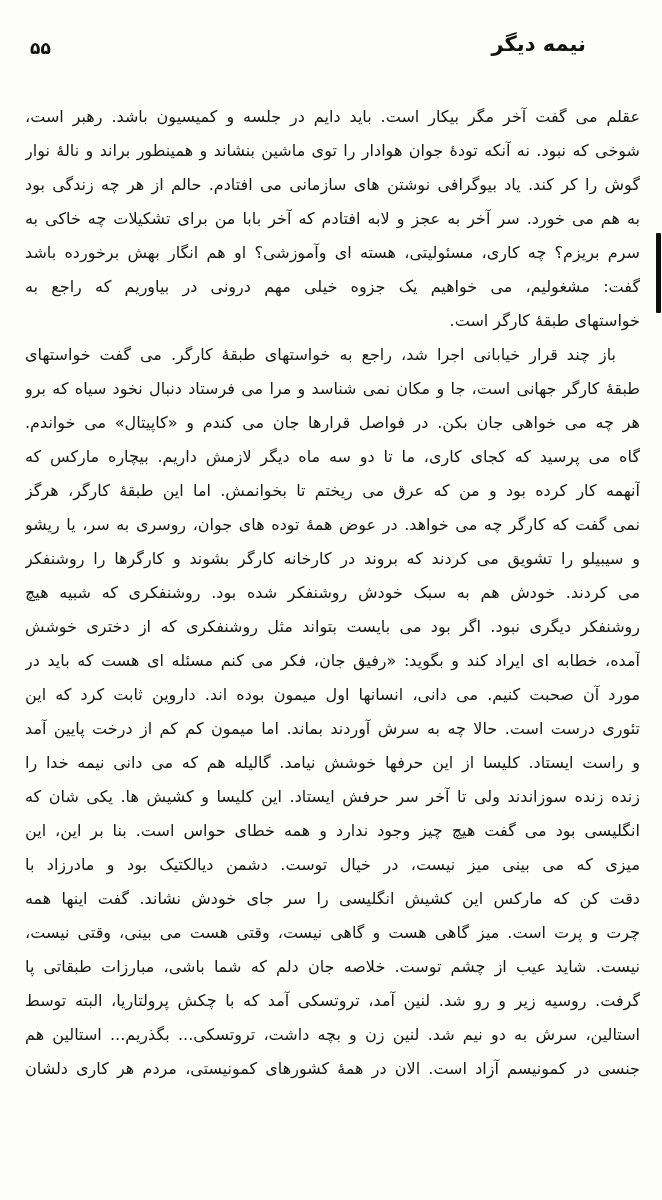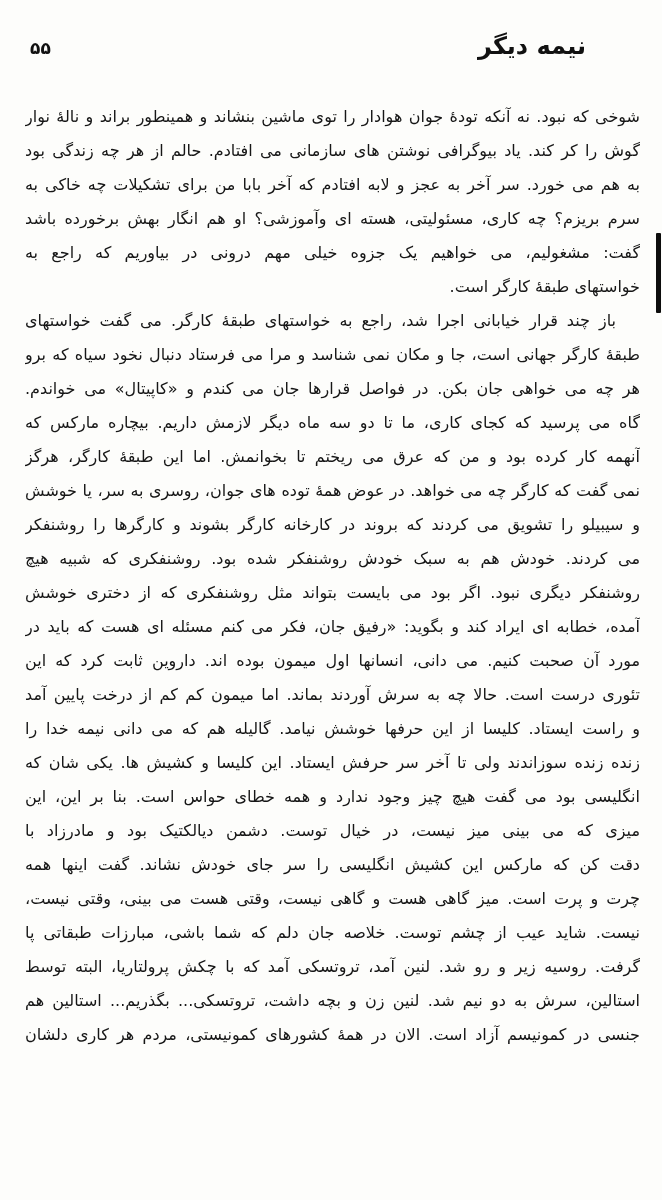--- a/index.html
+++ b/index.html
@@ -16,21 +16,21 @@
     height: 1200px;
     background: #fdfdfb;
     font-family: "DejaVu Sans", sans-serif;
     color: #161616;
     direction: rtl;
   }
   .book-title {
     position: absolute;
     top: 32px;
     right: 76px;
-    font-size: 24px;
+    font-size: 21px;
     font-weight: bold;
     letter-spacing: 0px;
     color: #111111;
     white-space: nowrap;
   }
   .page-number {
     position: absolute;
     top: 38px;
     left: 30px;
     font-size: 17px;
@@ -71,32 +71,33 @@
   }
 </style>
 </head>
 <body>
 
 <div class="page">
   <div class="page-number">۵۵</div>
   <div class="book-title">نیمه دیگر</div>
   <div class="scan-bar"></div>
   <div class="body-text" id="body-text">
+      <div class="text-line">عقلم می گفت آخر مگر بیکار است. باید دایم در جلسه و کمیسیون باشد. رهبر است،</div>
       <div class="text-line">شوخی که نبود. نه آنکه تودهٔ جوان هوادار را توی ماشین بنشاند و همینطور براند و نالهٔ نوار</div>
       <div class="text-line">گوش را کر کند. یاد بیوگرافی نوشتن های سازمانی می افتادم. حالم از هر چه زندگی بود</div>
       <div class="text-line">به هم می خورد. سر آخر به عجز و لابه افتادم که آخر بابا من برای تشکیلات چه خاکی به</div>
       <div class="text-line">سرم بریزم؟ چه کاری، مسئولیتی، هسته ای وآموزشی؟ او هم انگار بهش برخورده باشد</div>
       <div class="text-line">گفت: مشغولیم، می خواهیم یک جزوه خیلی مهم درونی در بیاوریم که راجع به</div>
       <div class="text-line last-short">خواستهای طبقهٔ کارگر است.</div>
       <div class="text-line indented">باز چند قرار خیابانی اجرا شد، راجع به خواستهای طبقهٔ کارگر. می گفت خواستهای</div>
       <div class="text-line">طبقهٔ کارگر جهانی است، جا و مکان نمی شناسد و مرا می فرستاد دنبال نخود سیاه که برو</div>
       <div class="text-line">هر چه می خواهی جان بکن. در فواصل قرارها جان می کندم و «کاپیتال» می خواندم.</div>
       <div class="text-line">گاه می پرسید که کجای کاری، ما تا دو سه ماه دیگر لازمش داریم. بیچاره مارکس که</div>
       <div class="text-line">آنهمه کار کرده بود و من که عرق می ریختم تا بخوانمش. اما این طبقهٔ کارگر، هرگز</div>
-      <div class="text-line">نمی گفت که کارگر چه می خواهد. در عوض همهٔ توده های جوان، روسری به سر، یا خوشش</div>
+      <div class="text-line">نمی گفت که کارگر چه می خواهد. در عوض همهٔ توده های جوان، روسری به سر، یا ریشو</div>
       <div class="text-line">و سیبیلو را تشویق می کردند که بروند در کارخانه کارگر بشوند و کارگرها را روشنفکر</div>
       <div class="text-line">می کردند. خودش هم به سبک خودش روشنفکر شده بود. روشنفکری که شبیه هیچ</div>
       <div class="text-line">روشنفکر دیگری نبود. اگر بود می بایست بتواند مثل روشنفکری که از دختری خوشش</div>
       <div class="text-line">آمده، خطابه ای ایراد کند و بگوید: «رفیق جان، فکر می کنم مسئله ای هست که باید در</div>
       <div class="text-line">مورد آن صحبت کنیم. می دانی، انسانها اول میمون بوده اند. داروین ثابت کرد که این</div>
       <div class="text-line">تئوری درست است. حالا چه به سرش آوردند بماند. اما میمون کم کم از درخت پایین آمد</div>
       <div class="text-line">و راست ایستاد. کلیسا از این حرفها خوشش نیامد. گالیله هم که می دانی نیمه خدا را</div>
       <div class="text-line">زنده زنده سوزاندند ولی تا آخر سر حرفش ایستاد. این کلیسا و کشیش ها. یکی شان که</div>
       <div class="text-line">انگلیسی بود می گفت هیچ چیز وجود ندارد و همه خطای حواس است. بنا بر این، این</div>
       <div class="text-line">میزی که می بینی میز نیست، در خیال توست. دشمن دیالکتیک بود و مادرزاد با</div>

